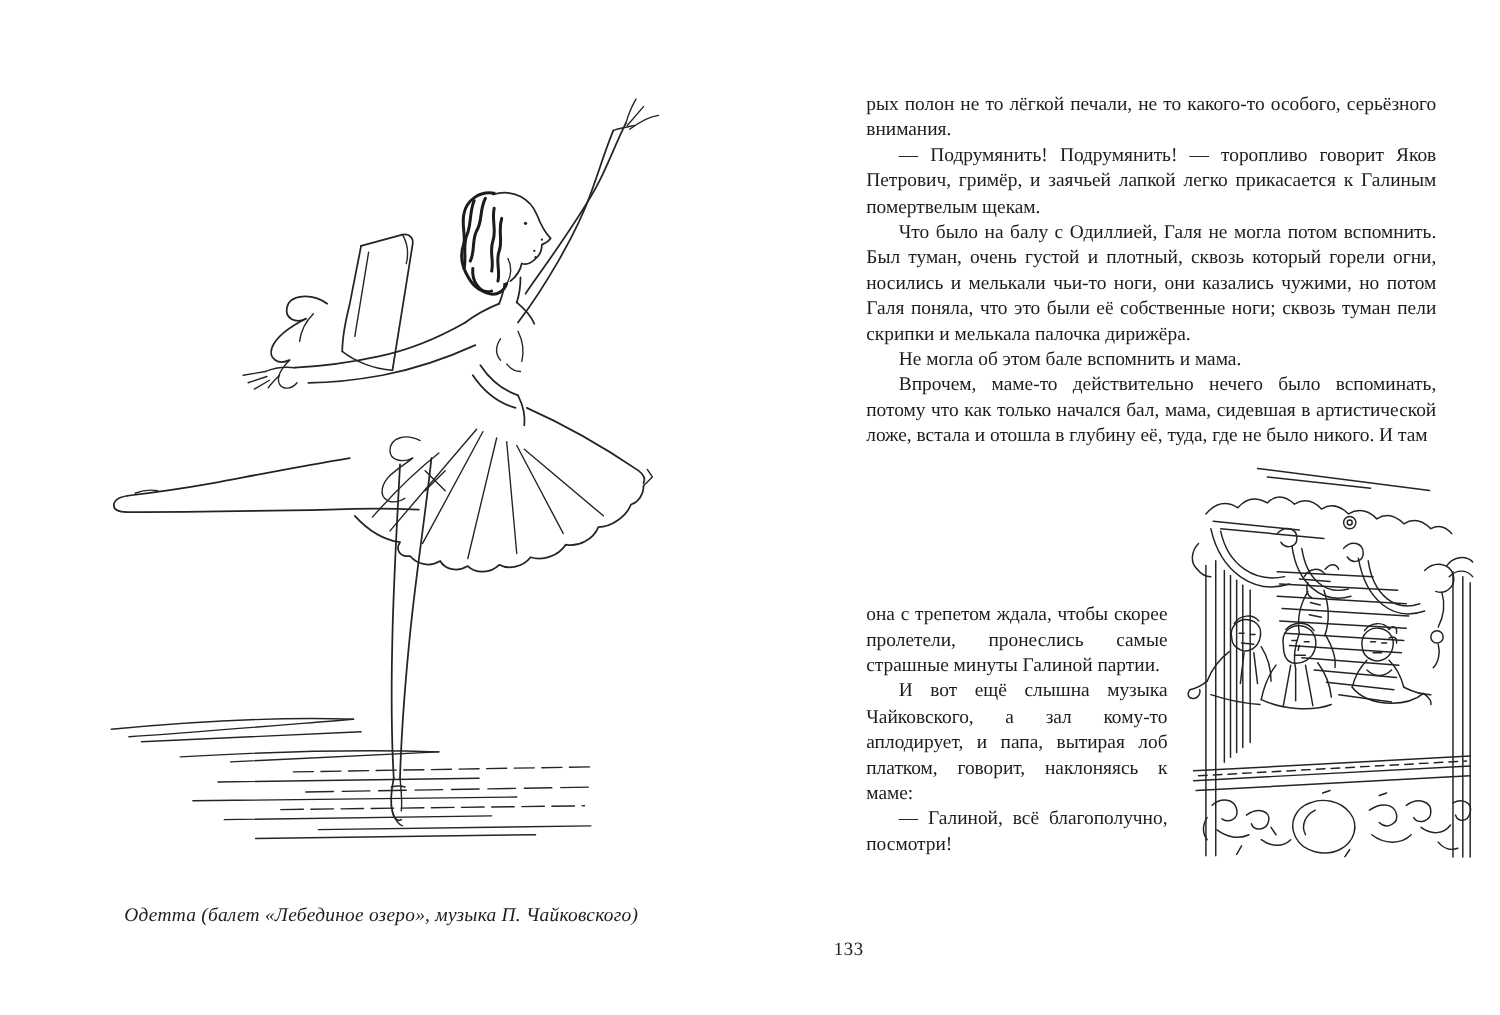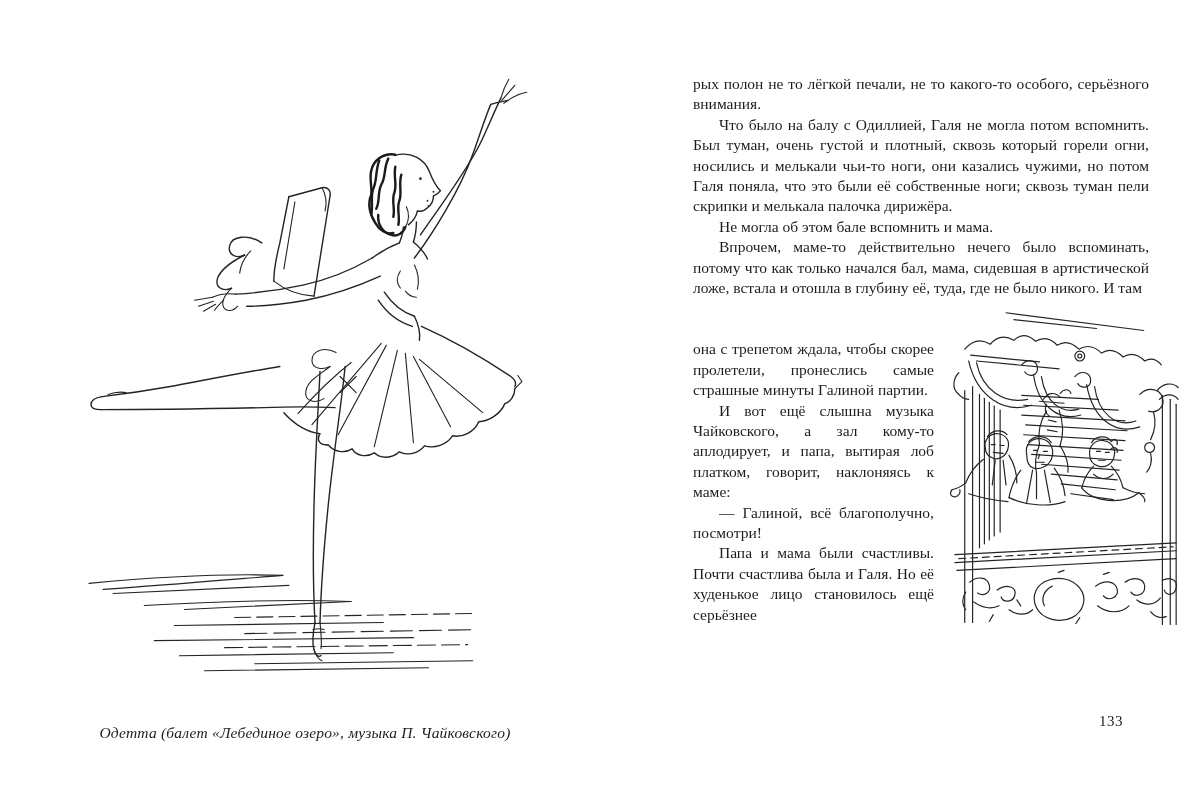--- a/index.html
+++ b/index.html
@@ -12,21 +12,21 @@
            font-style:italic;font-size:15.5px;letter-spacing:.2px;margin-top:40px;}
   
   .text-col{position:absolute;left:693px;top:74px;width:456px;
             font-size:15.5px;line-height:20.4px;text-align:justify;hyphens:auto;}
   .text-col p{margin:0;}
   .text-col p.indent{text-indent:26px;}
   .narrow-section{display:flex;align-items:flex-end;width:492px;}
   .narrow-text{flex:0 0 241px;width:241px;}
   .theater-illo{width:236px;margin-left:15px;margin-top:2px;}
   .theater-illo svg{width:100%;height:auto;display:block;}
-  .page-number{position:absolute;left:667px;top:713px;width:456px;text-align:right;
+  .page-number{position:absolute;left:667px;top:752px;width:456px;text-align:left;
                font-size:15px;letter-spacing:.5px;}
   
   .ink{stroke:#242424;fill:none;stroke-width:1.4;stroke-linecap:round;stroke-linejoin:round;}
   .ink-thin{stroke:#242424;fill:none;stroke-width:1.1;stroke-linecap:round;stroke-linejoin:round;}
   .ink-hair{stroke:#1b1b1b;fill:none;stroke-width:2.4;stroke-linecap:round;stroke-linejoin:round;}
   .ink-t{stroke:#242424;fill:none;stroke-width:1.2;stroke-linecap:round;stroke-linejoin:round;}
   .dot{fill:#242424;stroke:none;}
 </style>
 </head>
 <body>
@@ -137,30 +137,30 @@
         <path class="ink-thin" d="M97,579 L310,576"></path>
         <path class="ink-thin" d="M172,587 L389,584"></path>
         <path class="ink-thin" d="M122,594 L345,591"></path>
       </g>
     </svg>
   </div>
   <div class="caption">Одетта (балет «Лебединое озеро», музыка П. Чайковского)</div>
 
   <div class="text-col">
     <p class="noindent">рых полон не то лёгкой печали, не то какого-то особого, серьёзного внимания.</p>
+    <p class="indent">— Подрумянить! Подрумянить! — торопливо говорит Яков Петрович, гримёр, и заячьей лапкой легко прикасается к Галиным помертвелым щекам.</p>
     <p class="indent">Что было на балу с Одиллией, Галя не могла потом вспомнить. Был туман, очень густой и плотный, сквозь который горели огни, носились и мелькали чьи-то ноги, они казались чужими, но потом Галя поняла, что это были её собственные ноги; сквозь туман пели скрипки и мелькала палочка дирижёра.</p>
     <p class="indent">Не могла об этом бале вспомнить и мама.</p>
     <p class="indent">Впрочем, маме-то действительно нечего было вспоминать, потому что как только начался бал, мама, сидевшая в артистической ложе, встала и отошла в глубину её, туда, где не было никого. И там</p>
 
     <div class="narrow-section">
       <div class="narrow-text">
         <p class="noindent">она с трепетом ждала, чтобы скорее пролетели, пронеслись самые страшные минуты Галиной партии.</p>
         <p class="indent">И вот ещё слышна музыка Чайковского, а зал кому-то аплодирует, и папа, вытирая лоб платком, говорит, наклоняясь к маме:</p>
         <p class="indent">— Галиной, всё благополучно, посмотри!</p>
-        <p class="indent">Папа и мама были счастливы. Почти счастлива была и Галя. Но её худенькое лицо становилось ещё серьёзнее</p>
       </div>
 
       <div class="theater-illo">
         <svg viewBox="0 0 240 330" preserveAspectRatio="xMidYMid meet">
           <g>
             <path class="ink-t" d="M58,13 L198,31"></path>
             <path class="ink-t" d="M66,20 L150,29"></path>
             <path class="ink-t" d="M16,50 Q28,36 42,45 Q52,33 66,41 Q76,31 88,42 Q100,35 110,46 Q121,39 132,50 Q144,43 155,54 Q166,47 177,58 Q188,51 199,62 Q208,57 216,66"></path>
             <path class="ink-t" d="M22,56 L92,63"></path>
             <path class="ink-t" d="M28,62 L112,70"></path>

